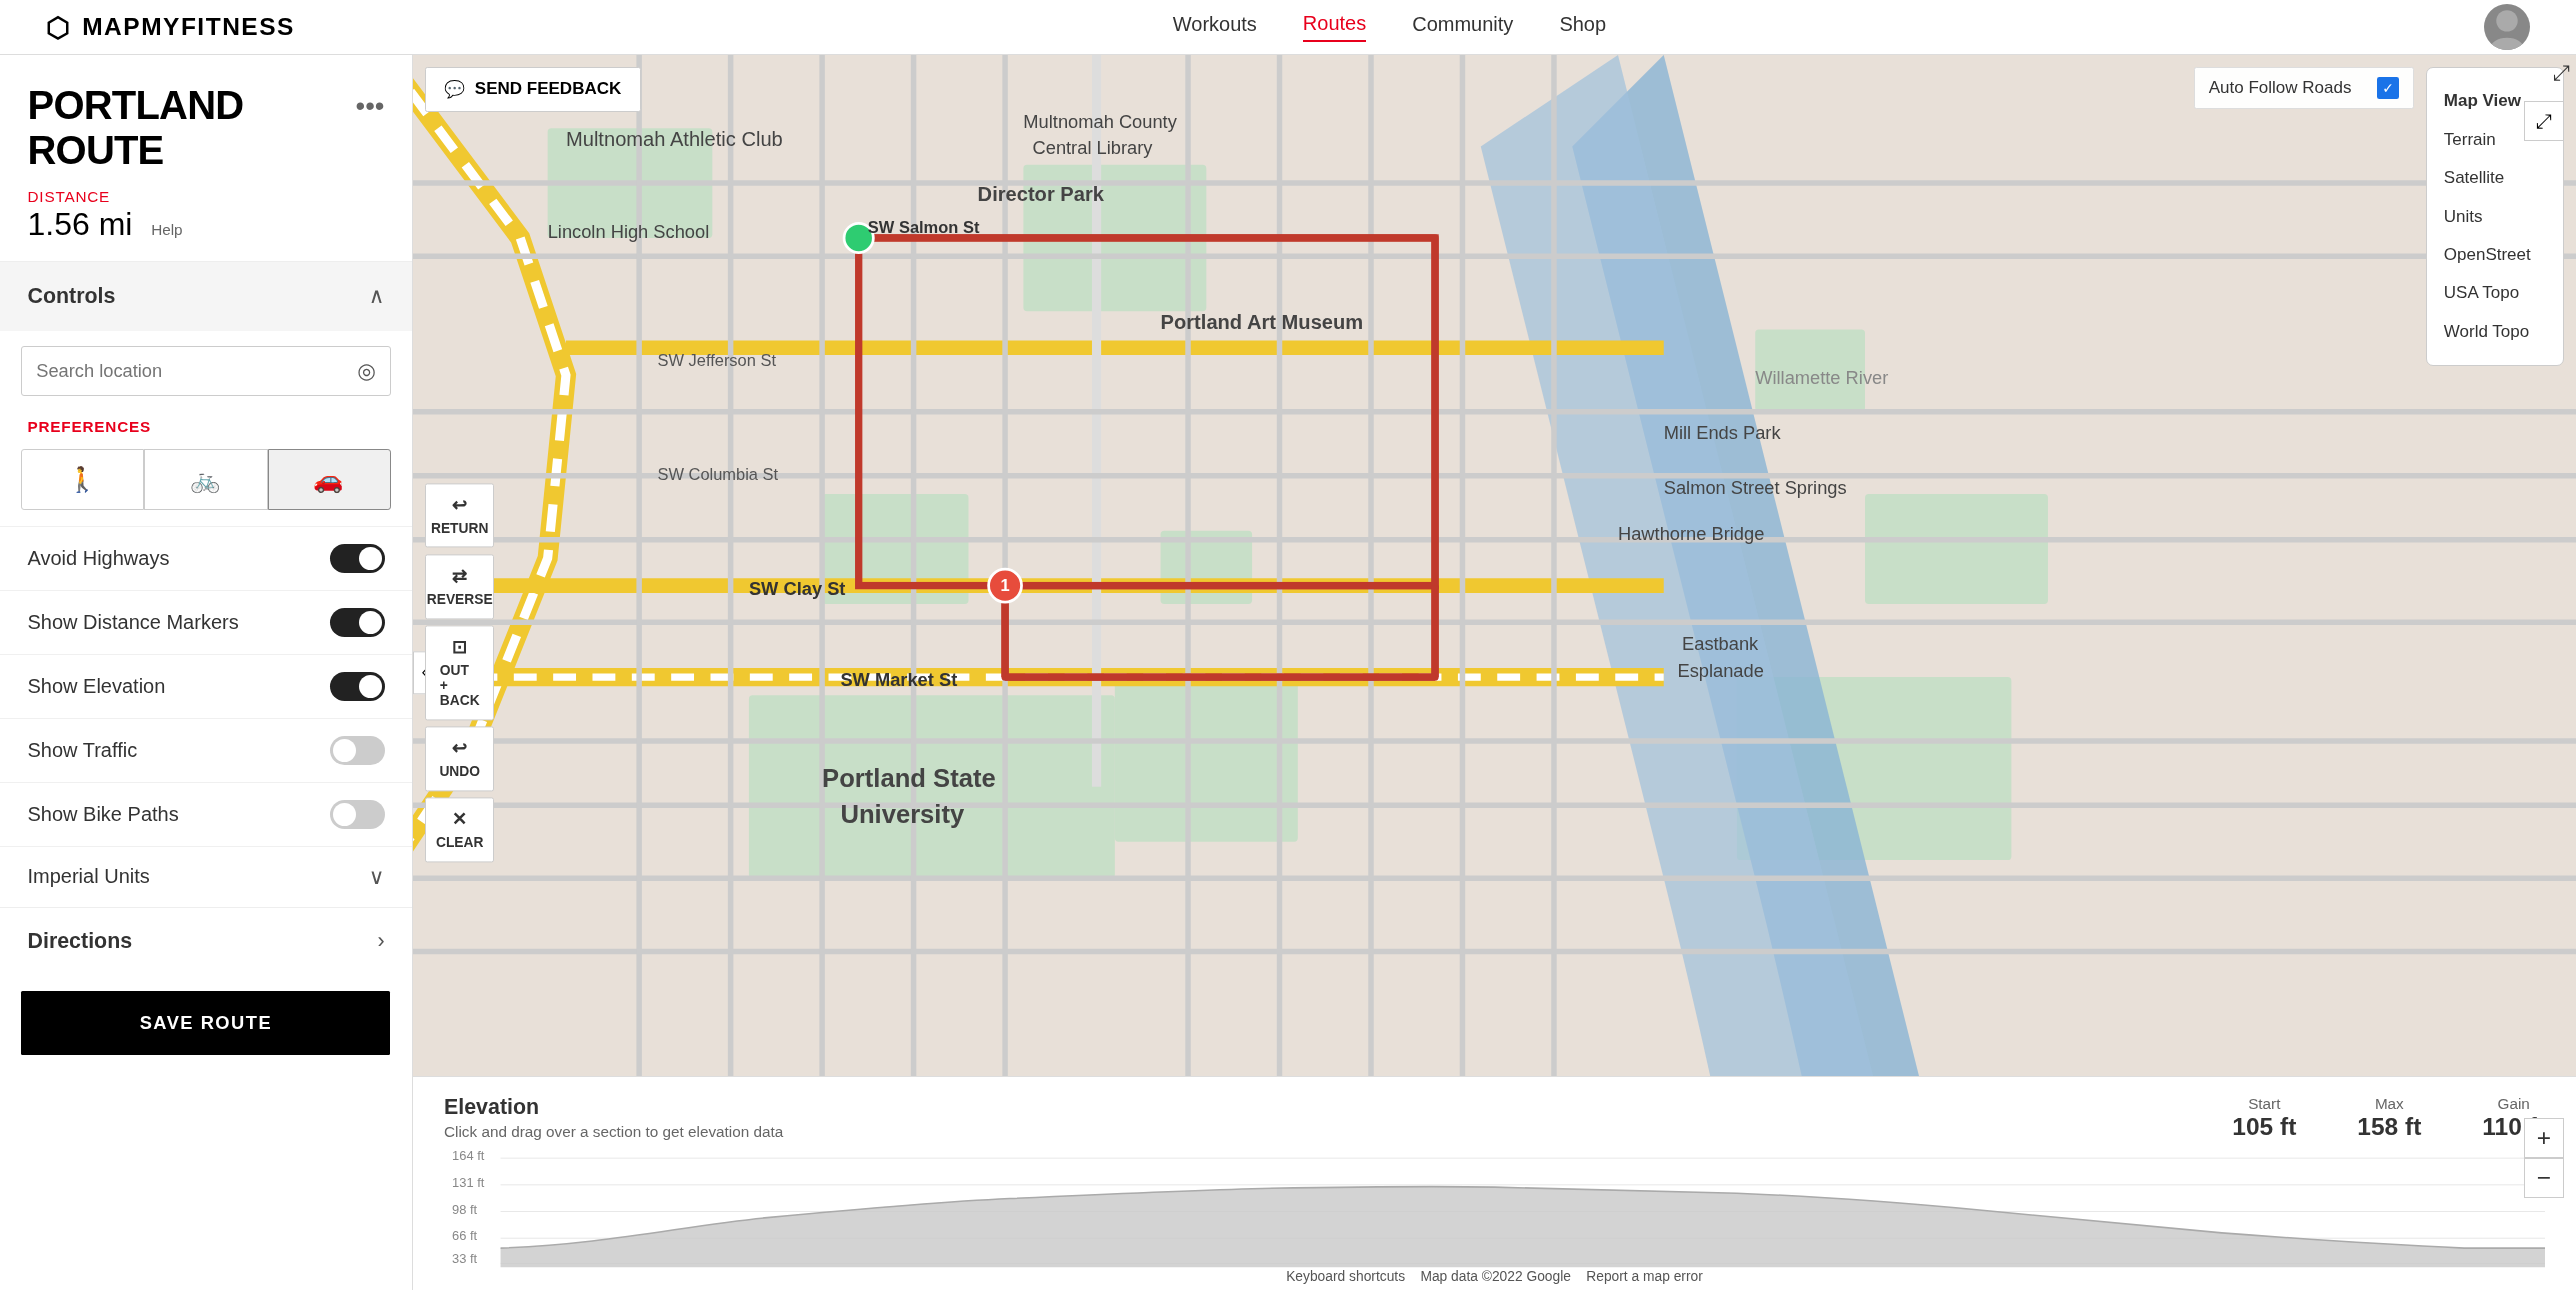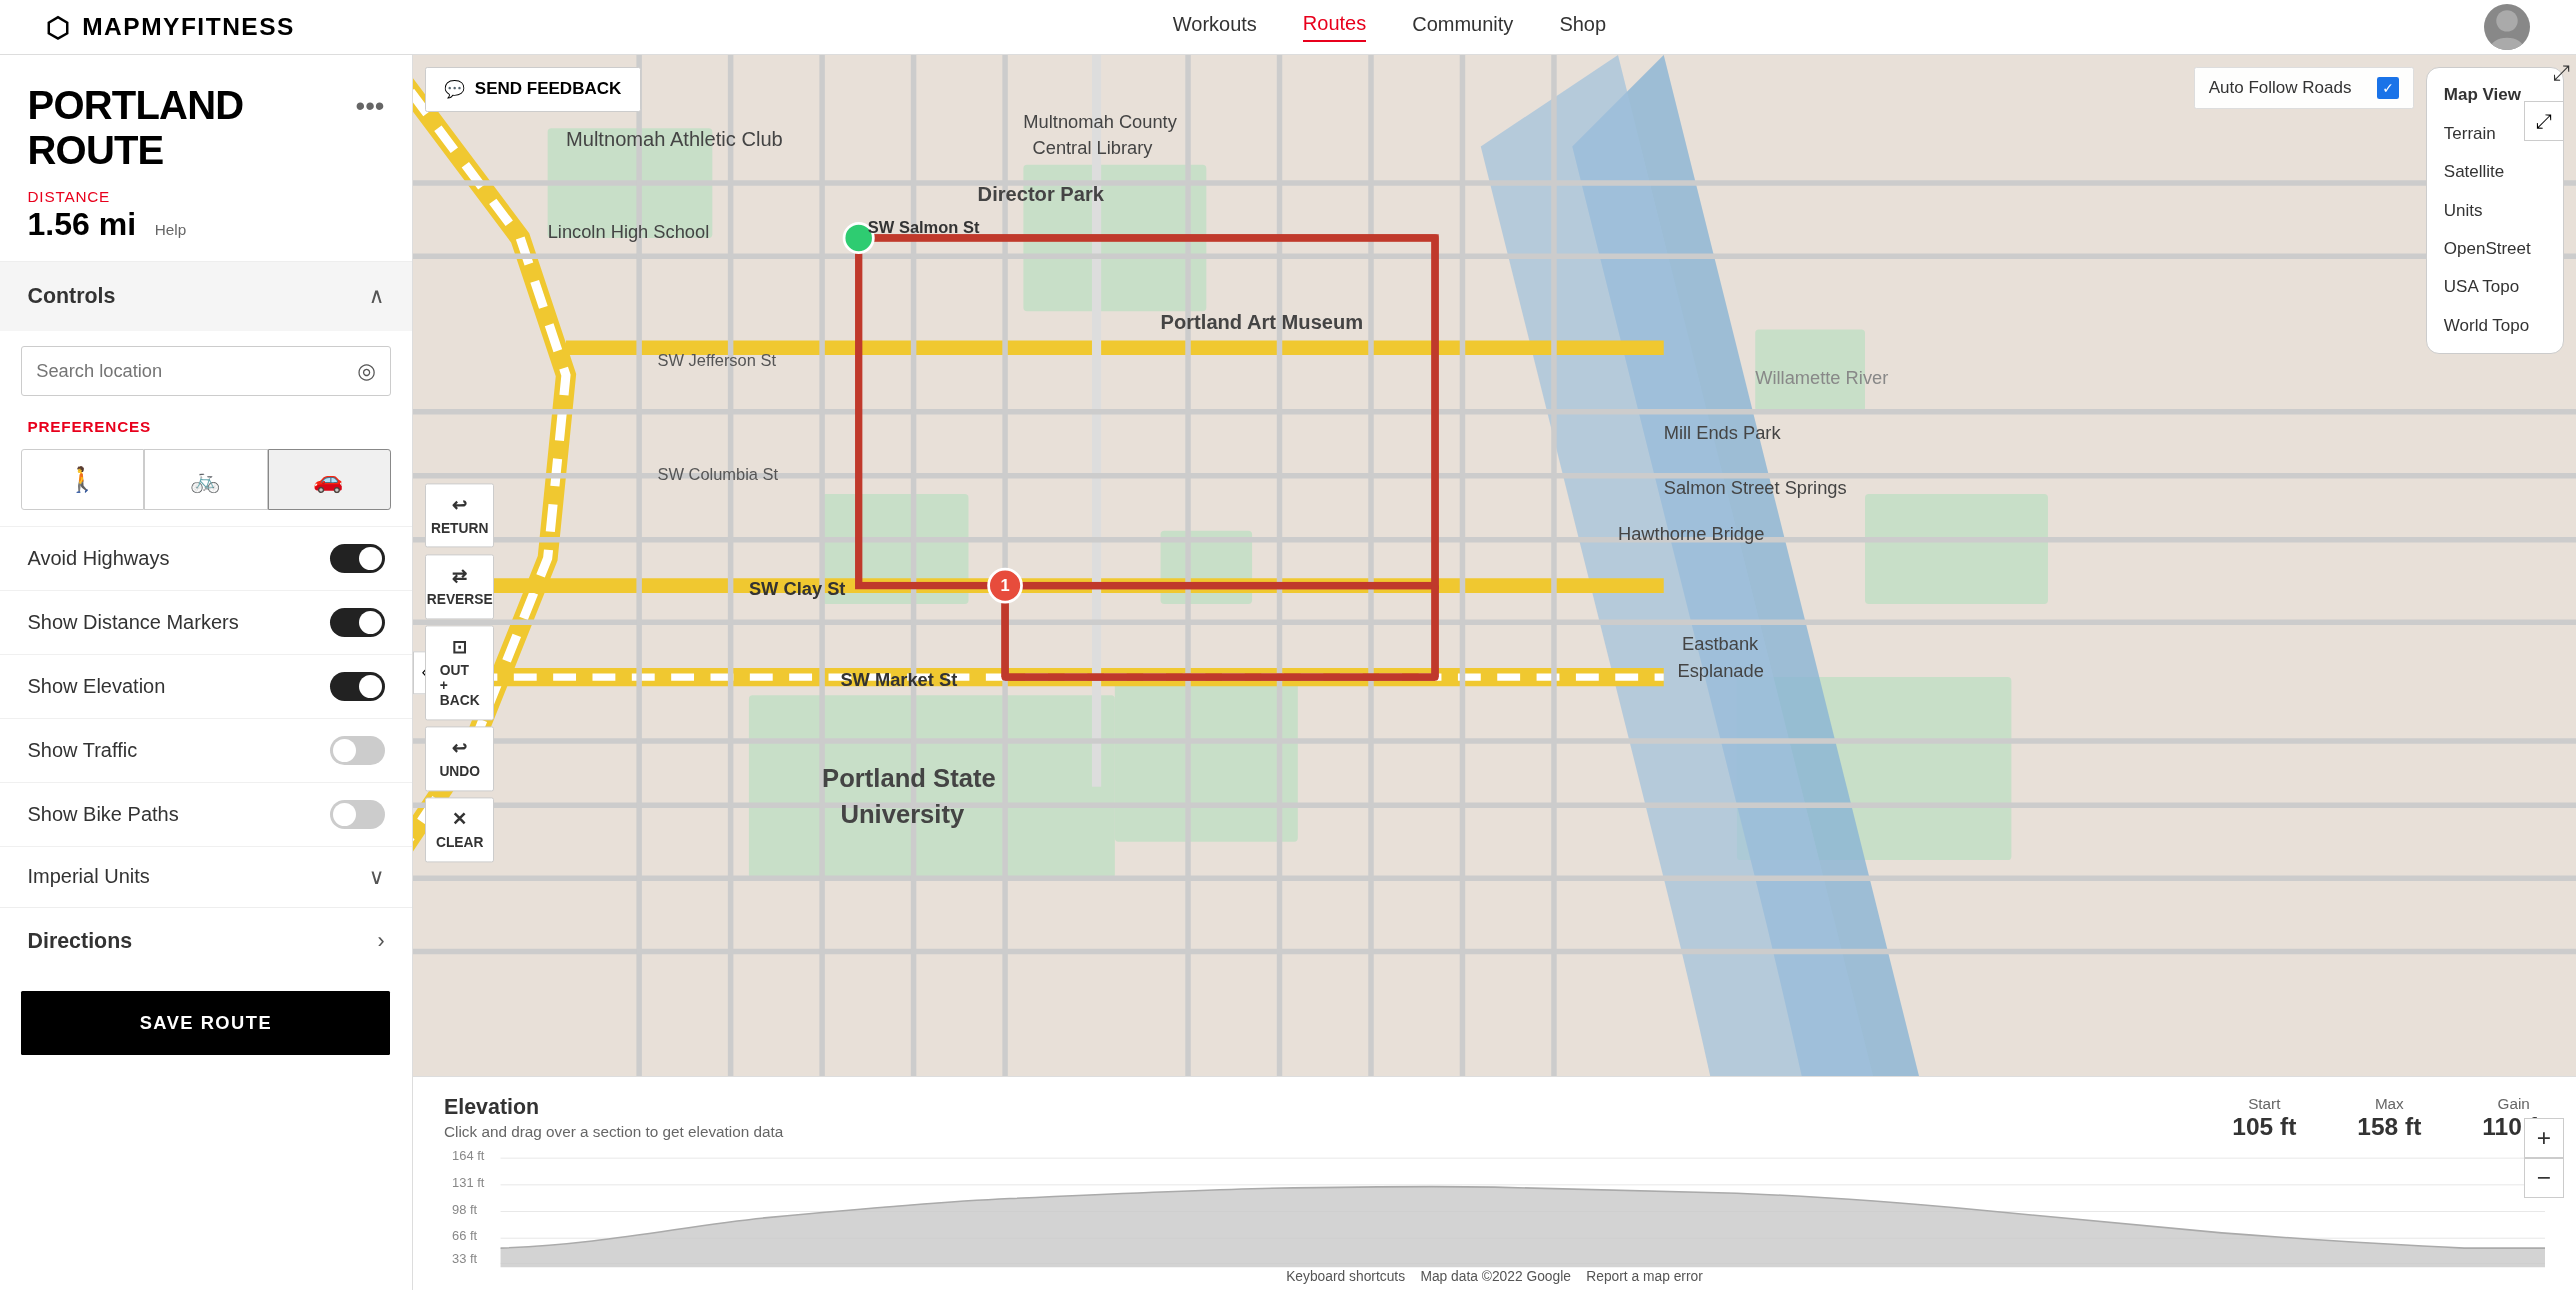--- a/index.html
+++ b/index.html
@@ -46,21 +46,21 @@
       padding: 27.5px 27.5px 15.3px 27.5px;
       display: flex; align-items: flex-start; justify-content: space-between;
     }
     .route-title {
       font-size: 40px; font-weight: 900; color: #000; letter-spacing: -0.8px;
     }
     .more-icon { font-size: 27.5px; color: #666; cursor: pointer; margin-top: 7.6px; }
 
     .distance-section { padding: 0 27.5px 18.3px 27.5px; }
     .distance-label { font-size: 15.3px; font-weight: 400; color: #e8001c; letter-spacing: 0.8px; }
-    .distance-value { font-size: 32px; font-weight: 700; color: #000; }
+    .distance-value { font-size: 32px; font-weight: 400; color: #000; }
     .help-link { font-size: 15.3px; color: #666; cursor: pointer; margin-left: 15.3px; }
 
     .controls-section {
       border-top: 0.8px solid #eee;
     }
     .controls-header {
       display: flex; align-items: center; justify-content: space-between;
       padding: 21.4px 27.5px; cursor: pointer; background: #f5f5f5; gap: 36px;
     }
     .controls-title { font-size: 21.4px; font-weight: 600; color: #333; }
@@ -172,22 +172,22 @@
     }
     .auto-follow-label { font-size: 17px; color: #333; }
     .checkbox-checked {
       width: 21.4px; height: 21.4px; background: #1a73e8;
       display: flex; align-items: center; justify-content: center;
       color: #fff; font-size: 13.8px; border-radius: 2.3px;
     }
 
     
     .map-type-panel {
-      background: #fff; border: 0.8px solid #ccc; border-radius: 13px;
-      padding: 8px 0; min-width: 138px;
+      background: #fff; border: 0.8px solid #ccc; border-radius: 7px;
+      padding: 14px 0; min-width: 138px;
     }
     .map-type-item {
       padding: 9.2px 17px; font-size: 17px; cursor: pointer; color: #333;
     }
     .map-type-item.active { font-weight: 700; }
 
     
     .route-actions {
       position: absolute; left: 12.2px; top: 50%; transform: translateY(-50%);
       display: flex; flex-direction: column; gap: 6.1px; z-index: 200;

